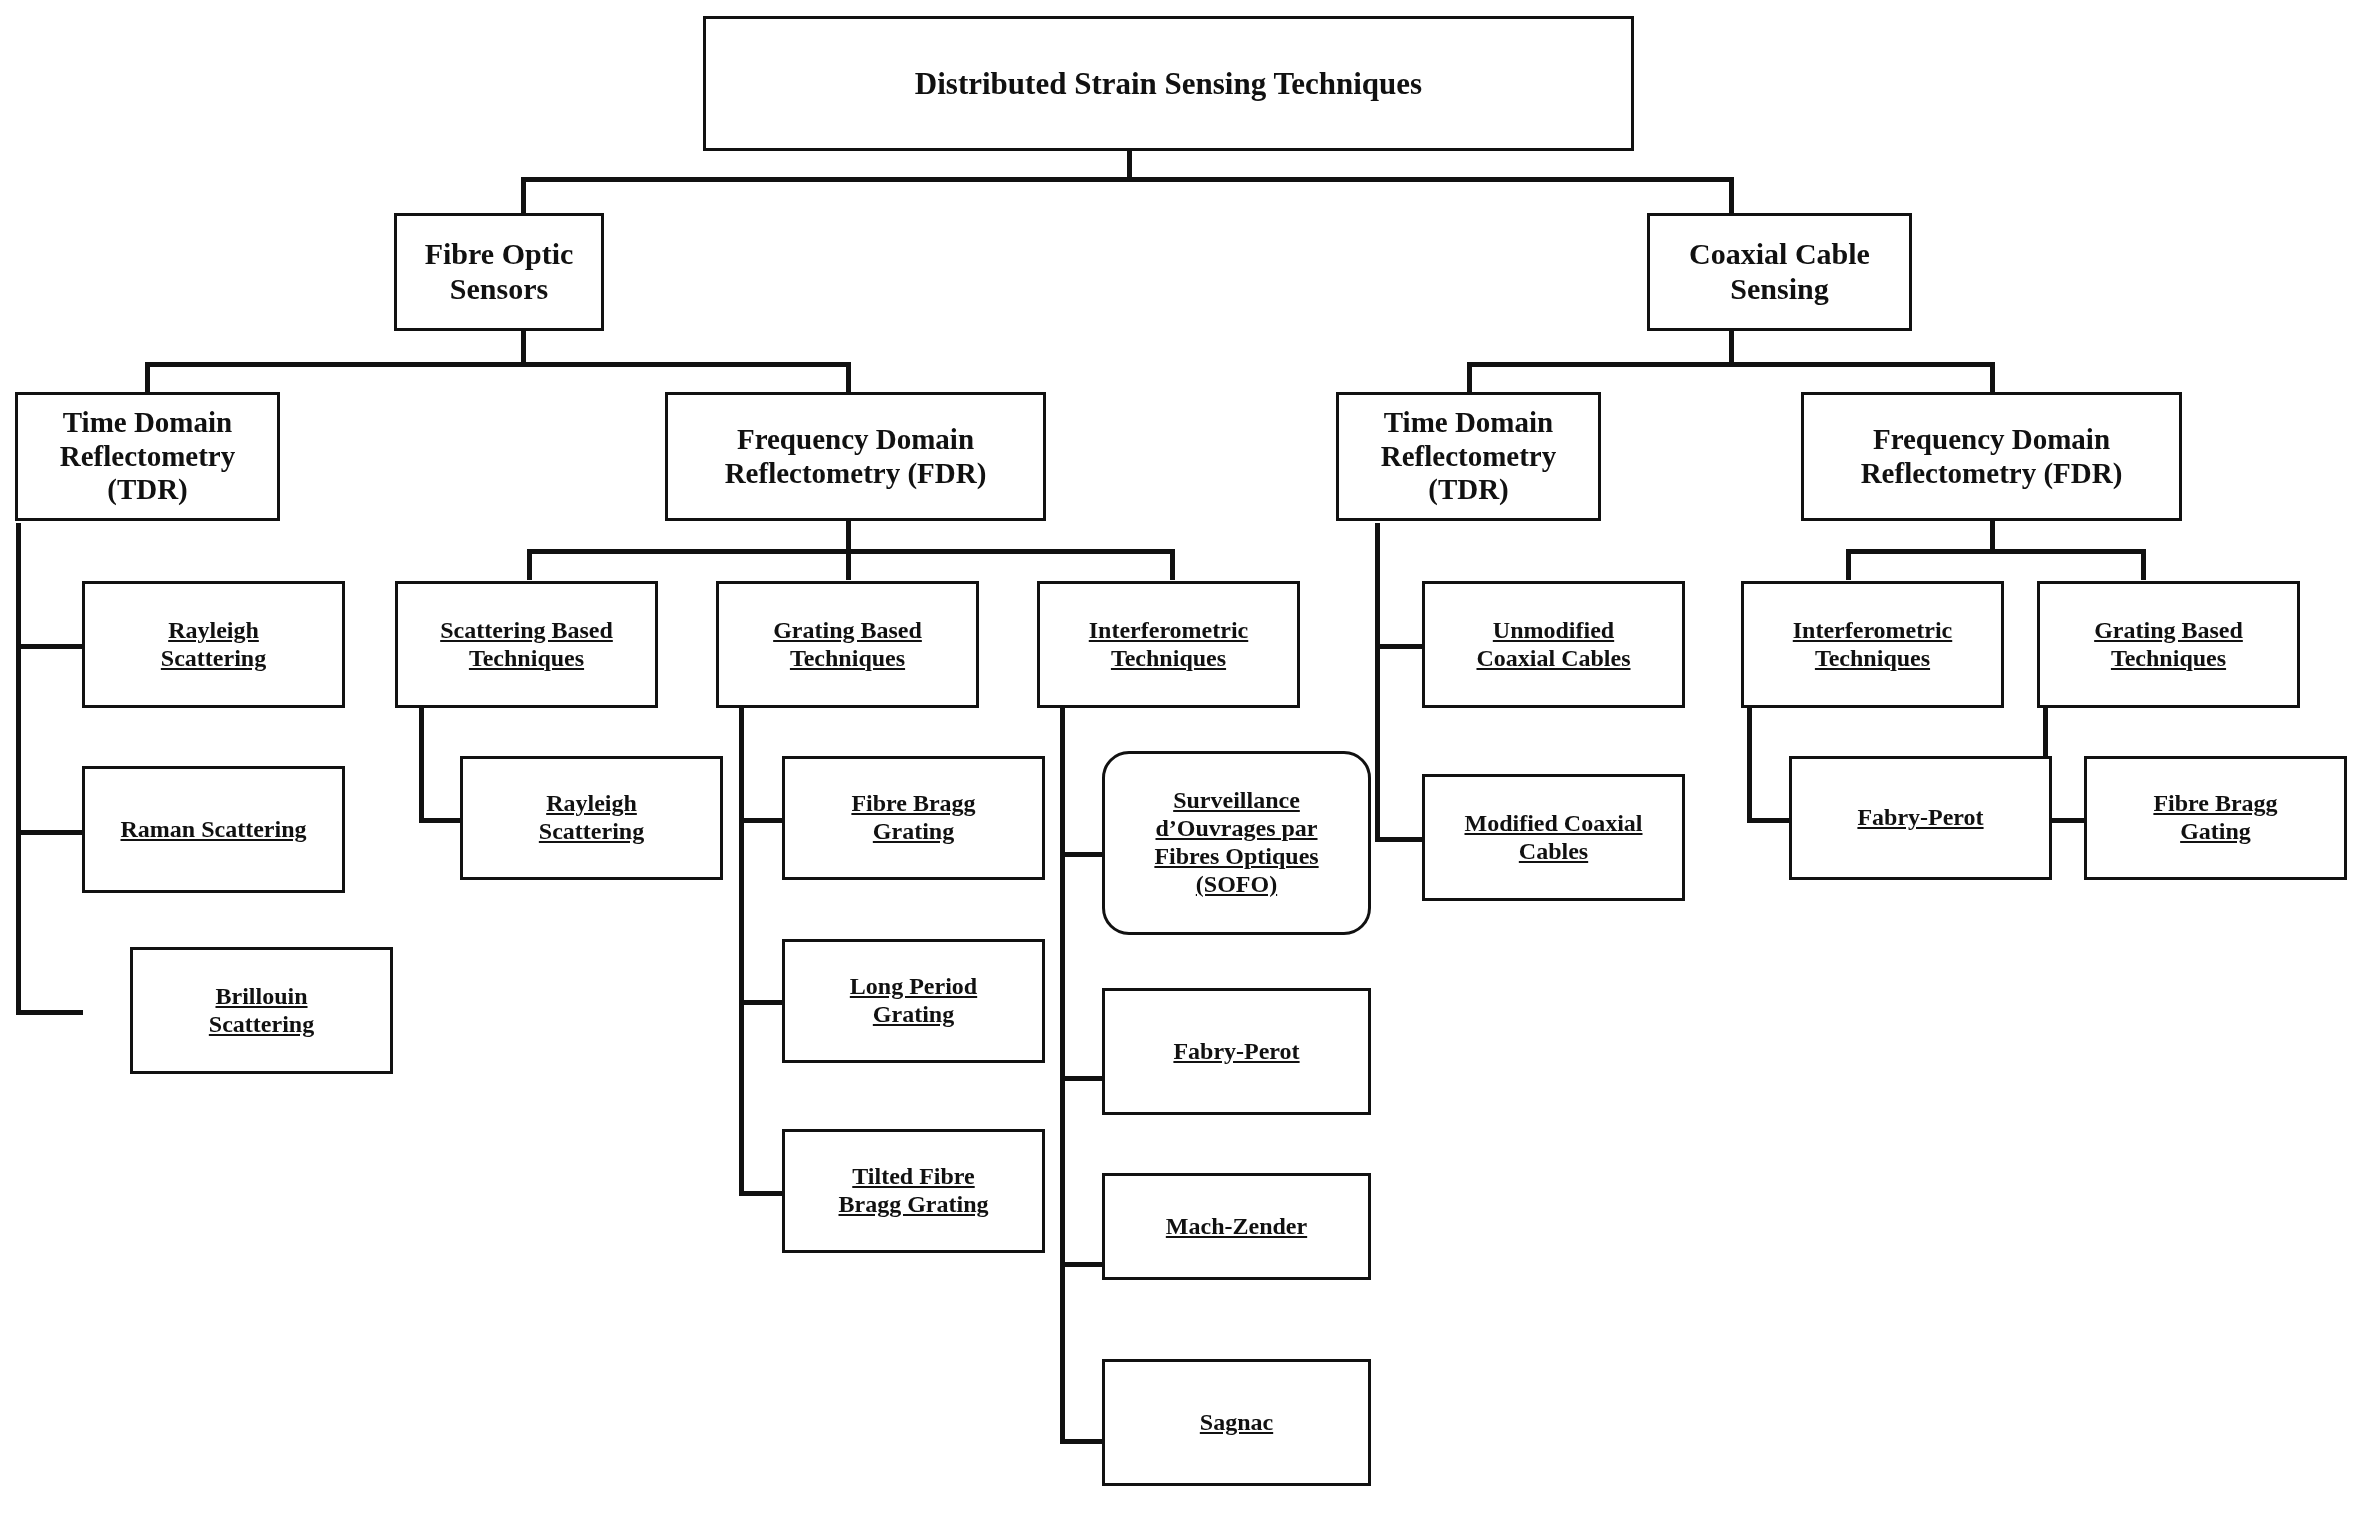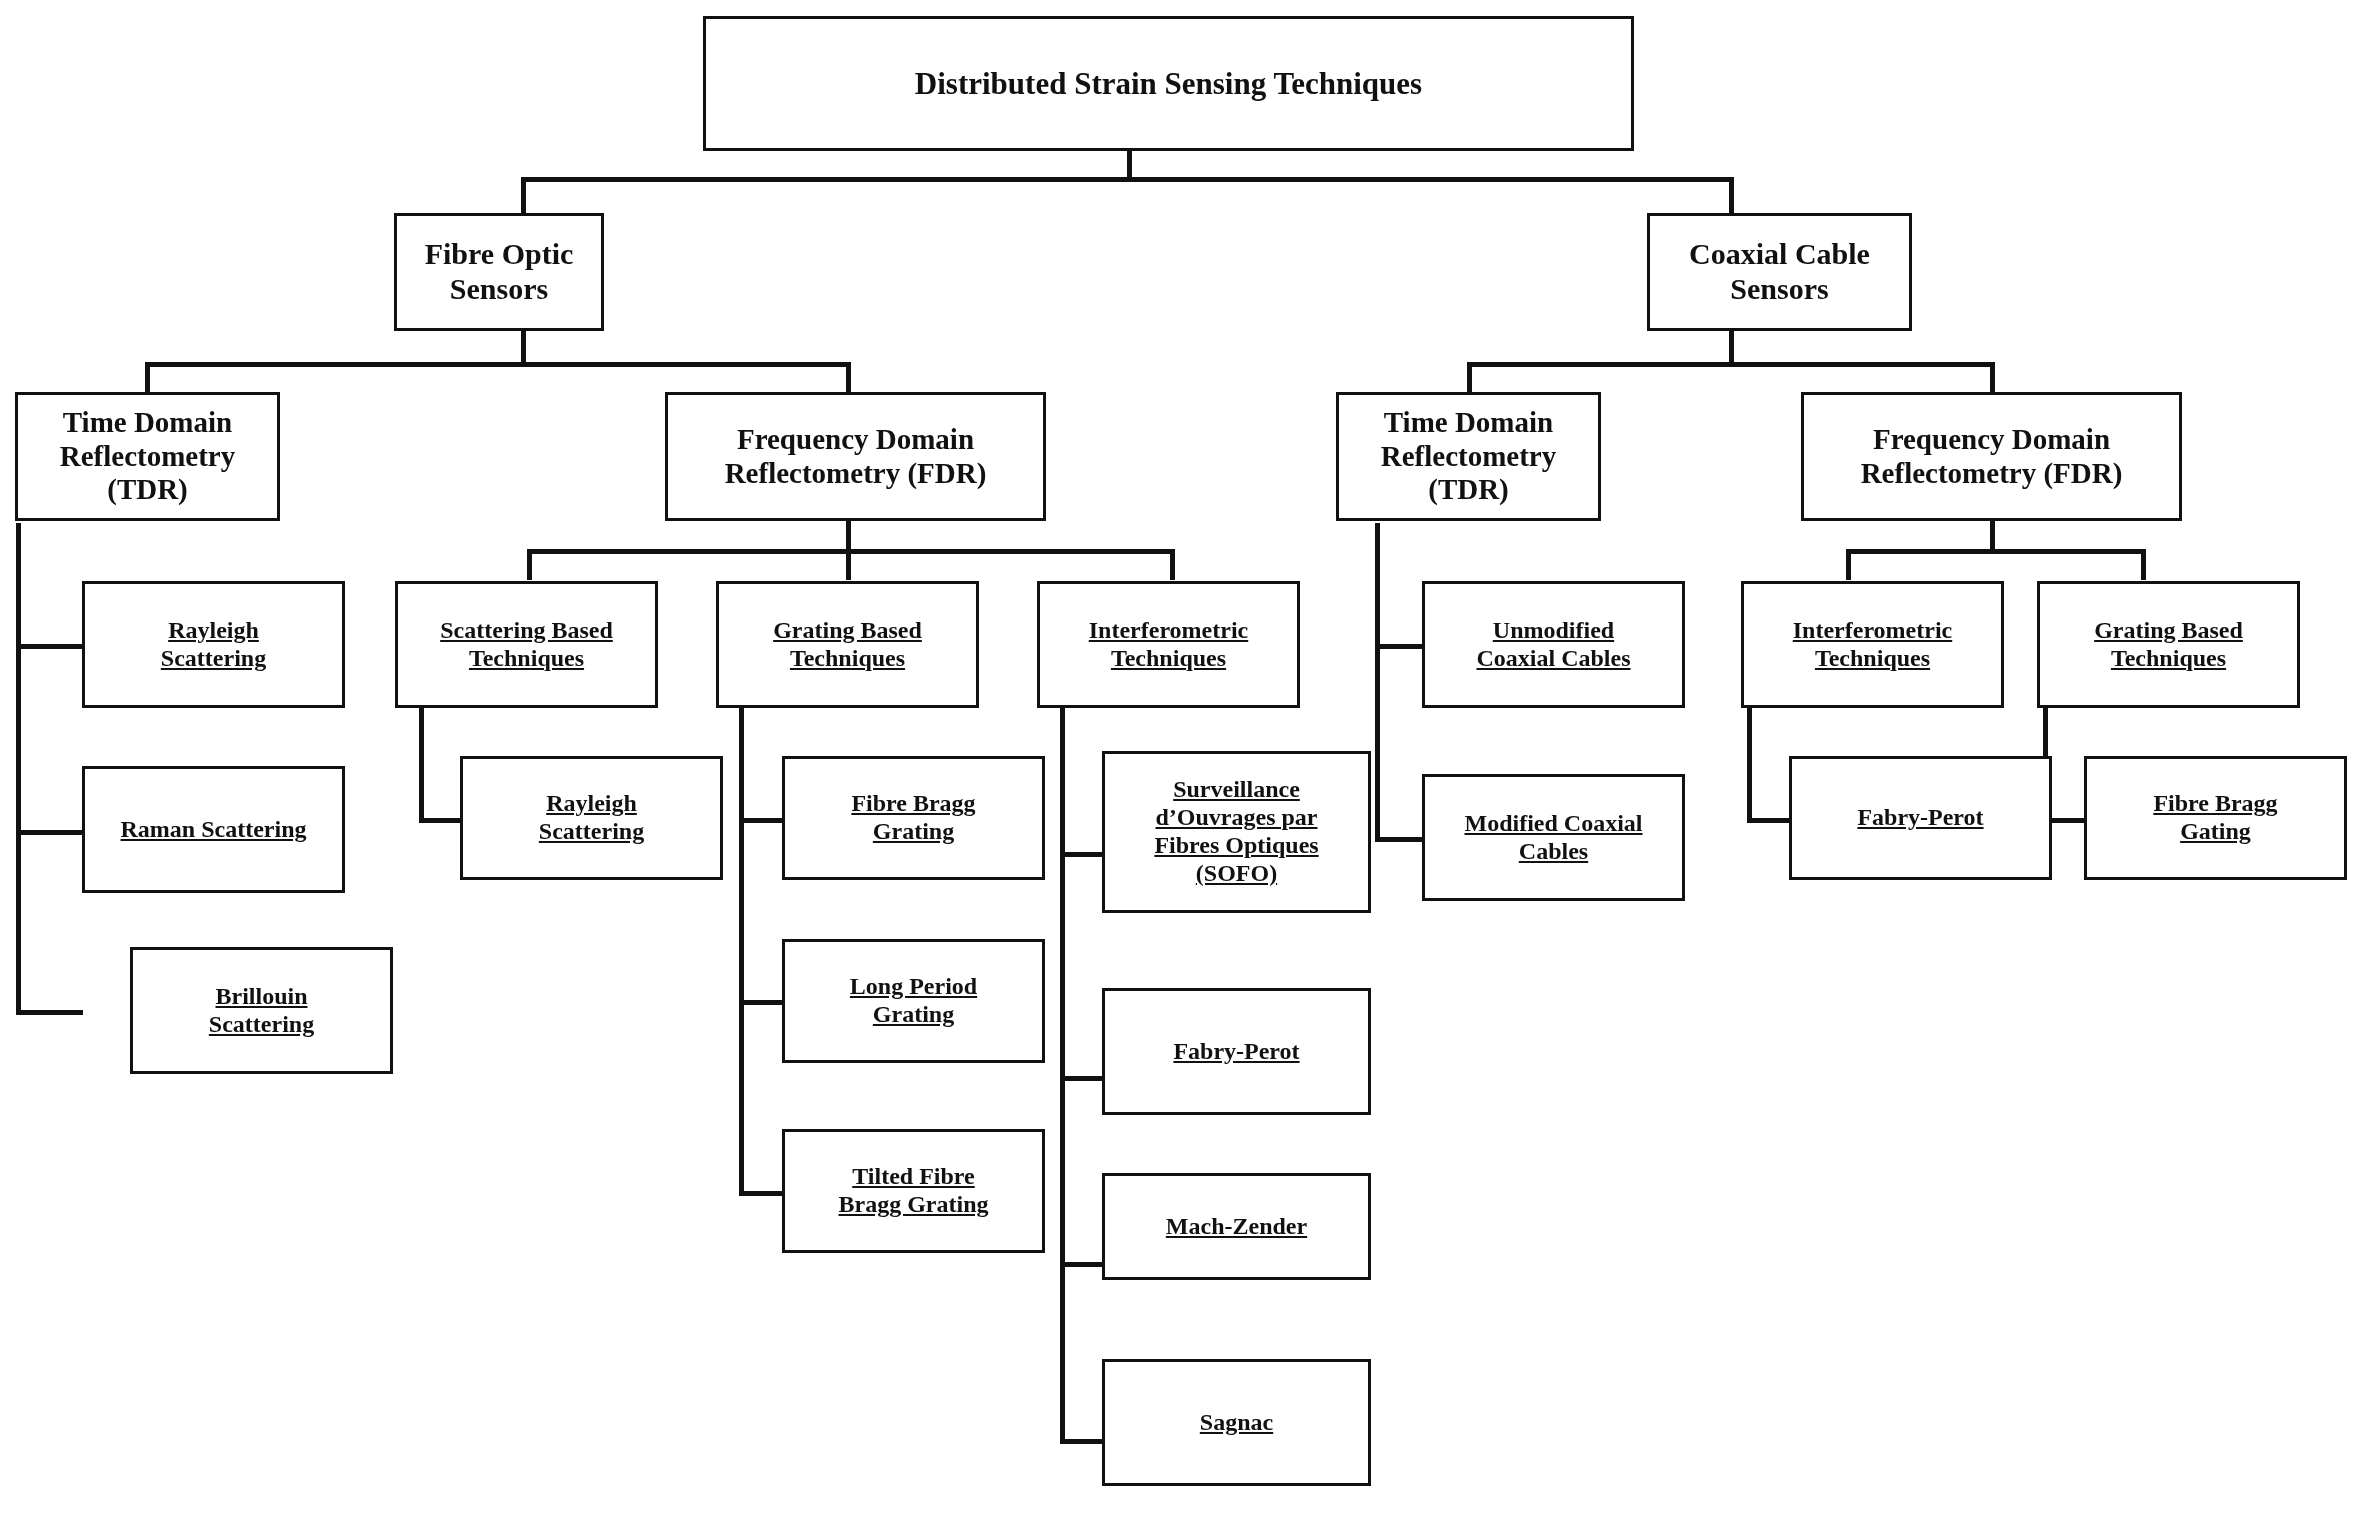--- a/index.html
+++ b/index.html
@@ -106,21 +106,21 @@
     <span class="lbl">Distributed Strain Sensing Techniques</span>
   </div>
 
   <div class="node lvl2" style="left:394px;top:213px;width:210px;height:118px;">
     <span class="lbl">Fibre Optic
 Sensors</span>
   </div>
 
   <div class="node lvl2" style="left:1647px;top:213px;width:265px;height:118px;">
     <span class="lbl">Coaxial Cable
-Sensors</span>
+Sensing</span>
   </div>
 
   <div class="node lvl3" style="left:15px;top:392px;width:265px;height:129px;">
     <span class="lbl">Time Domain
 Reflectometry
 (TDR)</span>
   </div>
 
   <div class="node lvl3" style="left:665px;top:392px;width:381px;height:129px;">
     <span class="lbl">Frequency Domain
@@ -180,21 +180,21 @@
   <div class="node leaf" style="left:782px;top:939px;width:263px;height:124px;">
     <span class="lbl">Long Period
 Grating</span>
   </div>
 
   <div class="node leaf" style="left:782px;top:1129px;width:263px;height:124px;">
     <span class="lbl">Tilted Fibre
 Bragg Grating</span>
   </div>
 
-  <div class="node leaf" style="left:1102px;top:751px;width:269px;height:162px;">
+  <div class="node leaf" style="left:1102px;top:751px;width:269px;height:184px;border-radius:27px;">
     <span class="lbl">Surveillance
 d’Ouvrages par
 Fibres Optiques
 (SOFO)</span>
   </div>
 
   <div class="node leaf" style="left:1102px;top:988px;width:269px;height:127px;">
     <span class="lbl">Fabry-Perot</span>
   </div>
 

